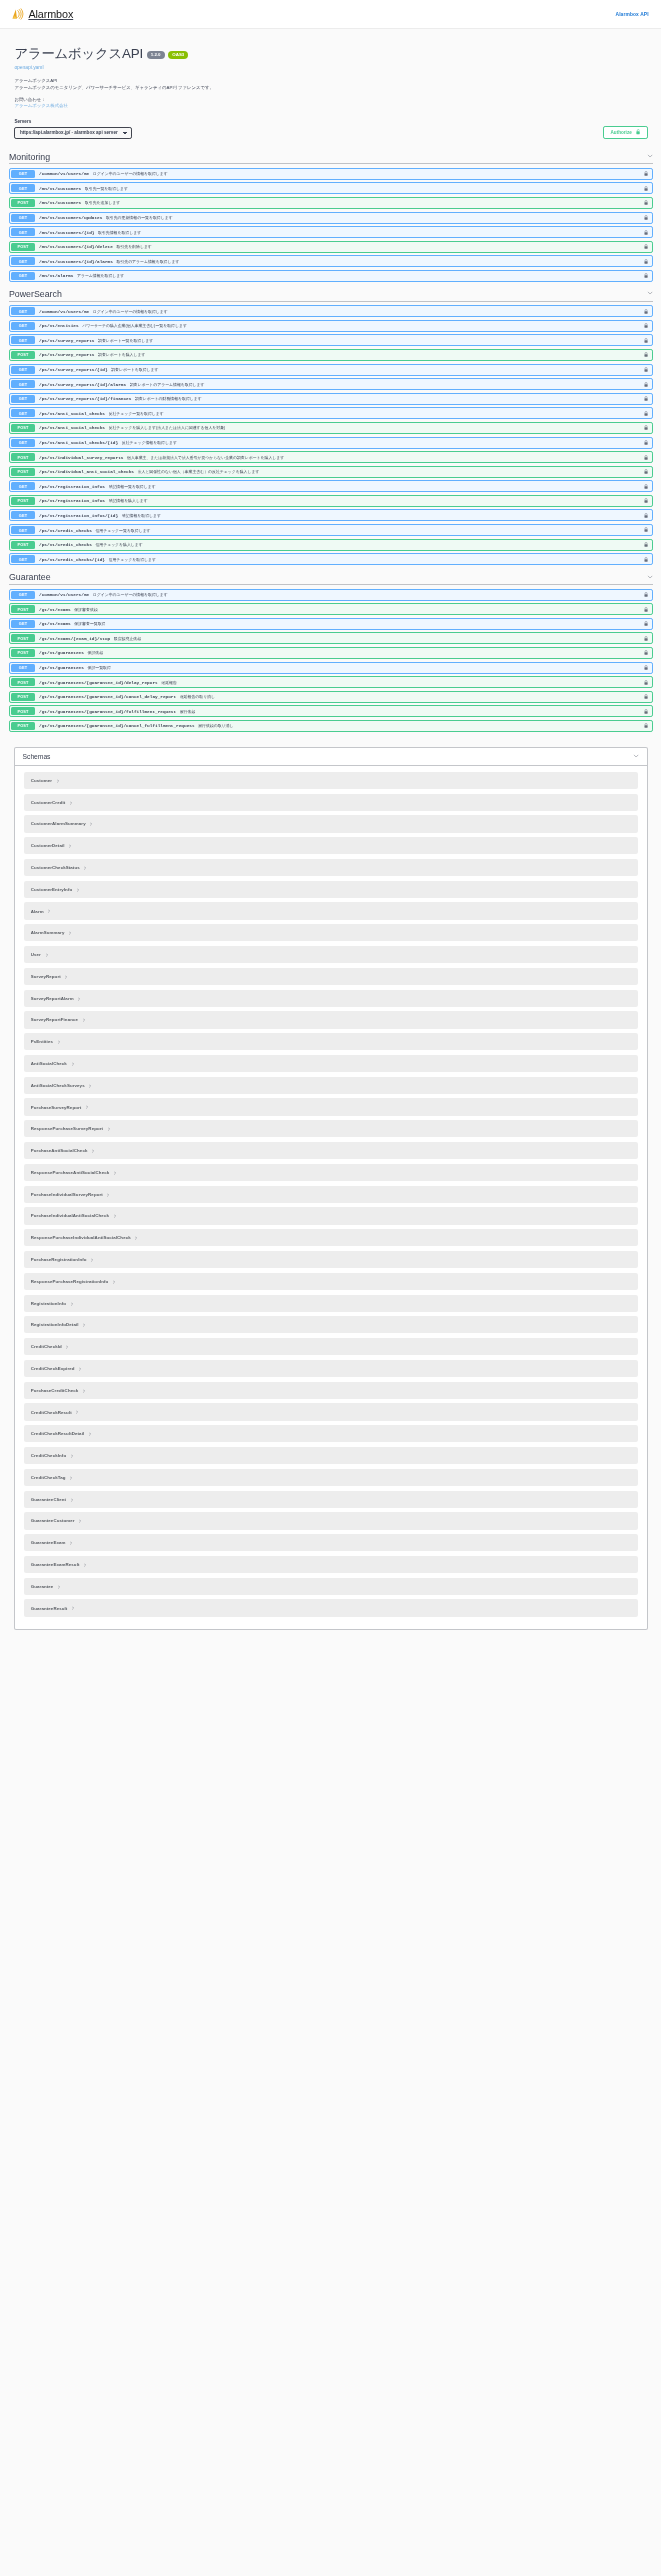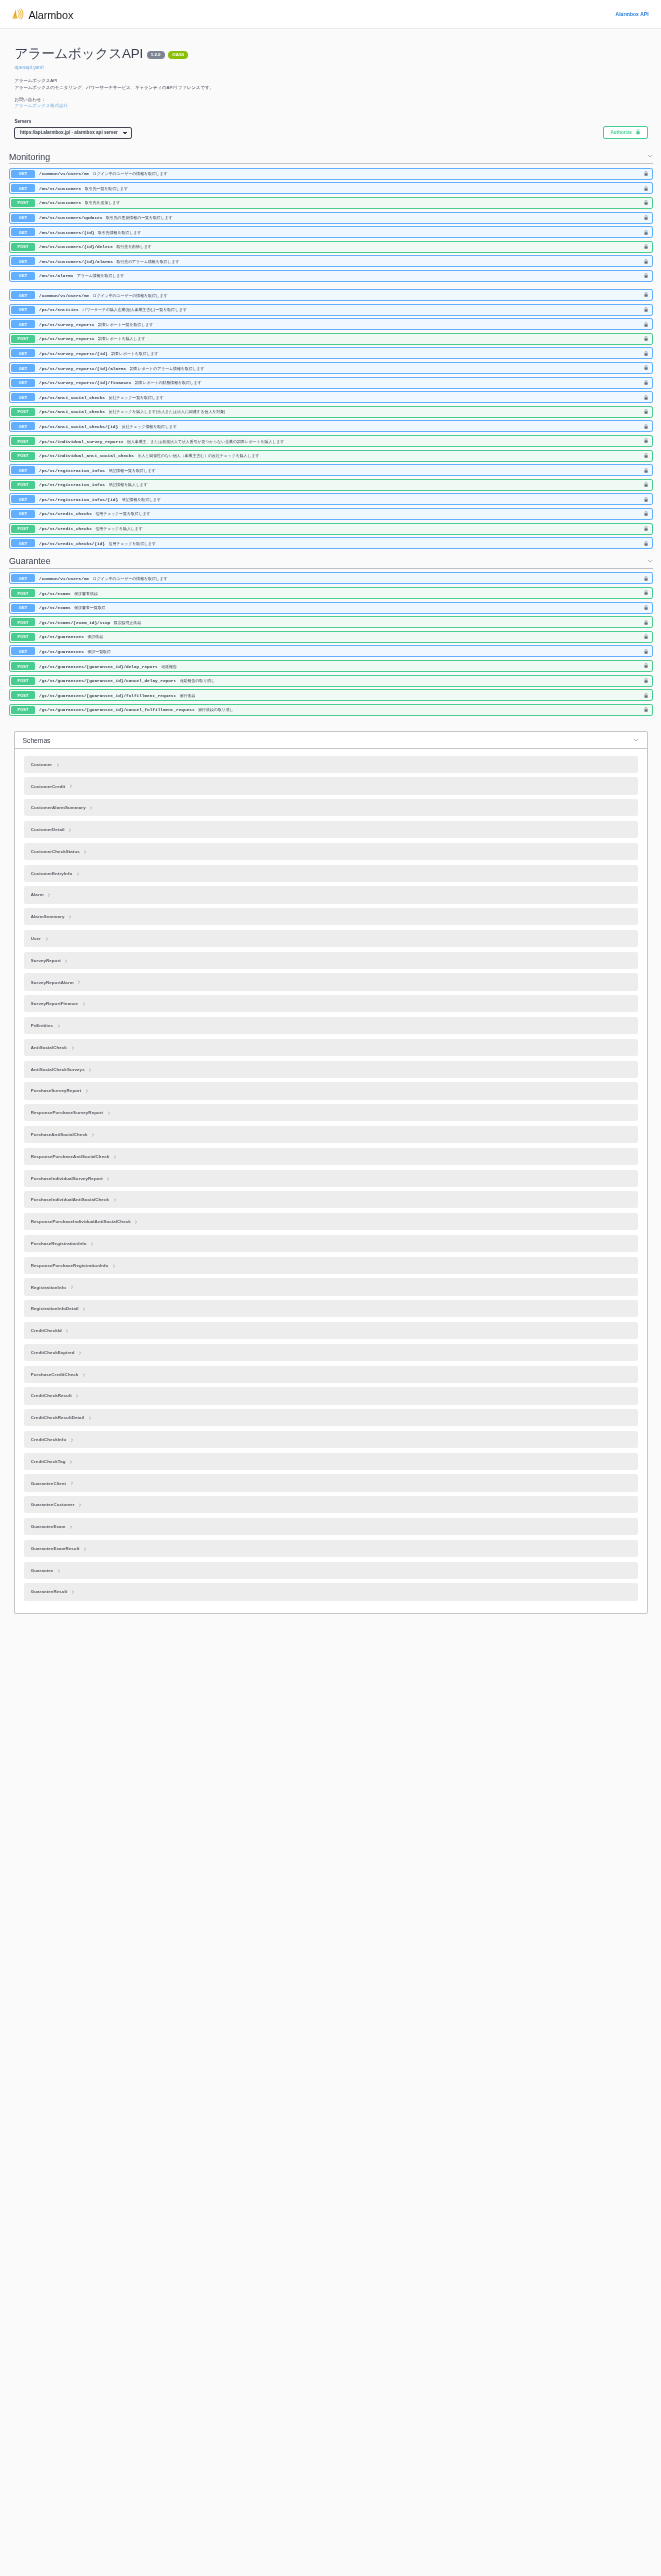--- a/index.html
+++ b/index.html
@@ -14,21 +14,21 @@
 
   
   .topbar {
     background:#ffffff;
     height:29px;
     display:flex;
     align-items:center;
     padding:0 11.3px;
     border-bottom:0.5px solid #ececec;
   }
-  .brand { display:flex; align-items:flex-end; gap:4.1px; }
+  .brand { display:flex; align-items:center; gap:4.1px;text-decoration:underline; }
   .brand-logo { width:13px; height:13px; display:block; }
   .brand-name { font-size:10.8px; color:#1b1b1b; letter-spacing:-0.1px; }
   .topbar-spacer { flex:1 1 auto; }
   .topbar-link {
     font-size:4.9px; font-weight:bold; color:#1f7ad6; text-decoration:none;
     letter-spacing:0.1px; padding-right:2.1px;
   }
 
   
   .info { padding:15.5px 14.4px 2.1px 14.4px; }
@@ -295,20 +295,27 @@
           <span class="op-lock">
             <svg class="lock-closed" viewBox="0 0 18 22" aria-hidden="true">
               <path d="M4.5 9 V6 a4.5 4.5 0 0 1 9 0 V9" fill="none" stroke="#3b4151" stroke-width="2.2"></path>
               <rect x="2" y="9" width="14" height="11" rx="1.6" fill="#3b4151"></rect>
             </svg>
           </span>
         </div>
       </div>
     </div>
     <div class="tag-section">
+      <div class="tag-head">
+        <span class="tag-name">PowerSearch</span>
+        <span class="tag-head-spacer"></span>
+        <span><svg class="chev" viewBox="0 0 20 20" aria-hidden="true">
+            <path d="M4 7 L10 13 L16 7" fill="none" stroke="#3b4151" stroke-width="2.2" stroke-linecap="round" stroke-linejoin="round"></path>
+          </svg></span>
+      </div>
       <div class="op-list">
         <div class="op get">
           <span class="verb">GET</span>
           <span class="op-body">
             <span class="op-path">/common/v1/users/me</span>
             <span class="op-summary">ログイン中のユーザーの情報を取得します</span>
           </span>
           <span class="op-lock">
             <svg class="lock-closed" viewBox="0 0 18 22" aria-hidden="true">
               <path d="M4.5 9 V6 a4.5 4.5 0 0 1 9 0 V9" fill="none" stroke="#3b4151" stroke-width="2.2"></path>

